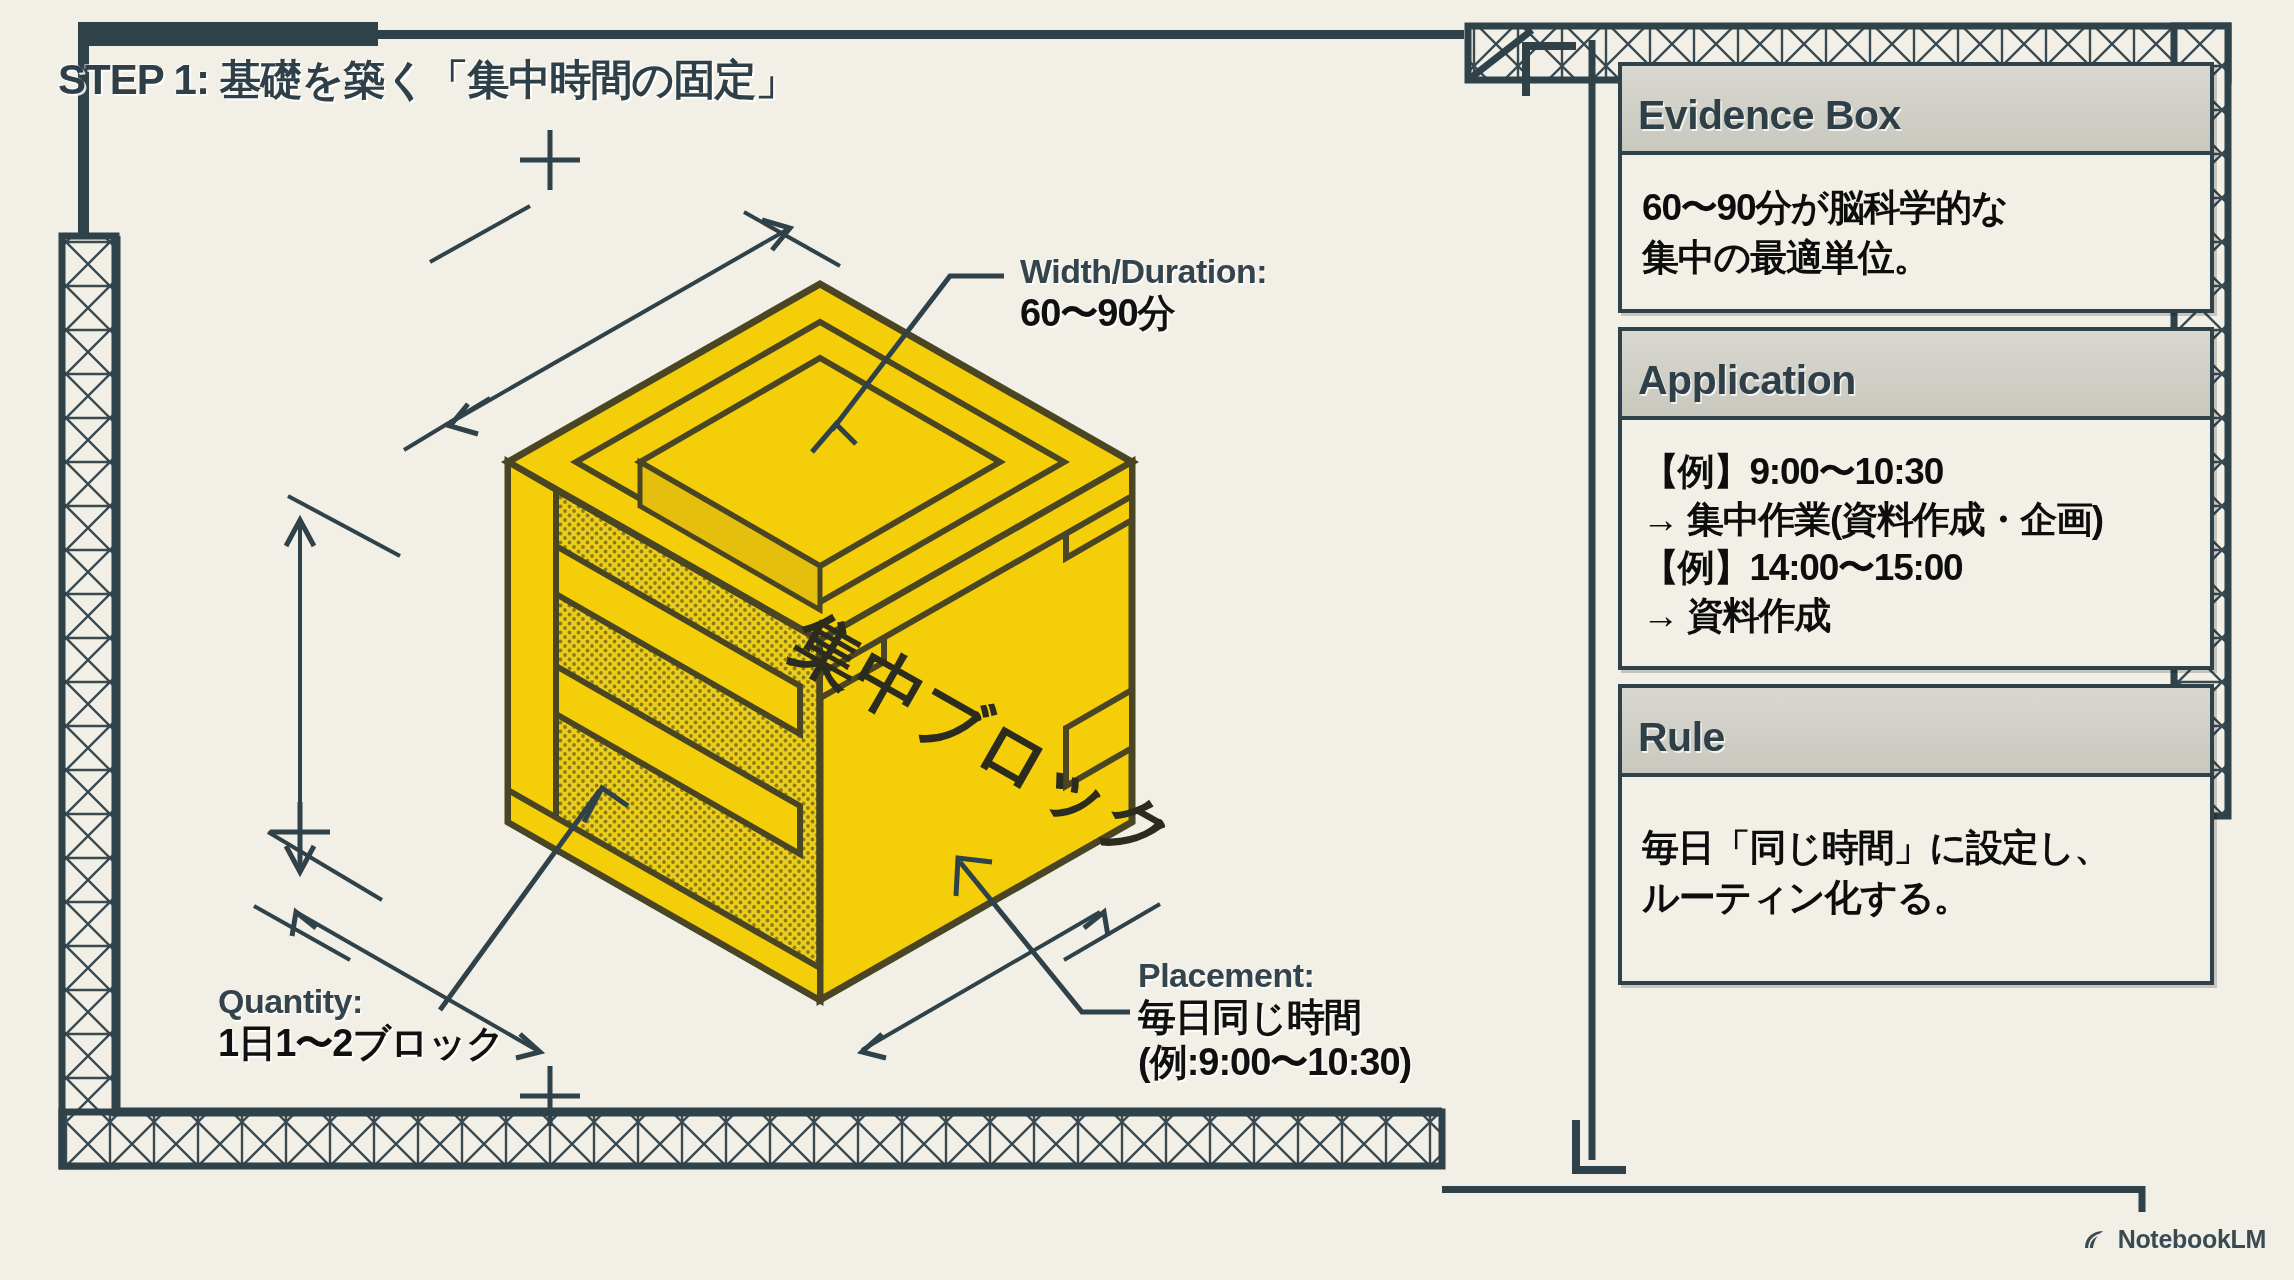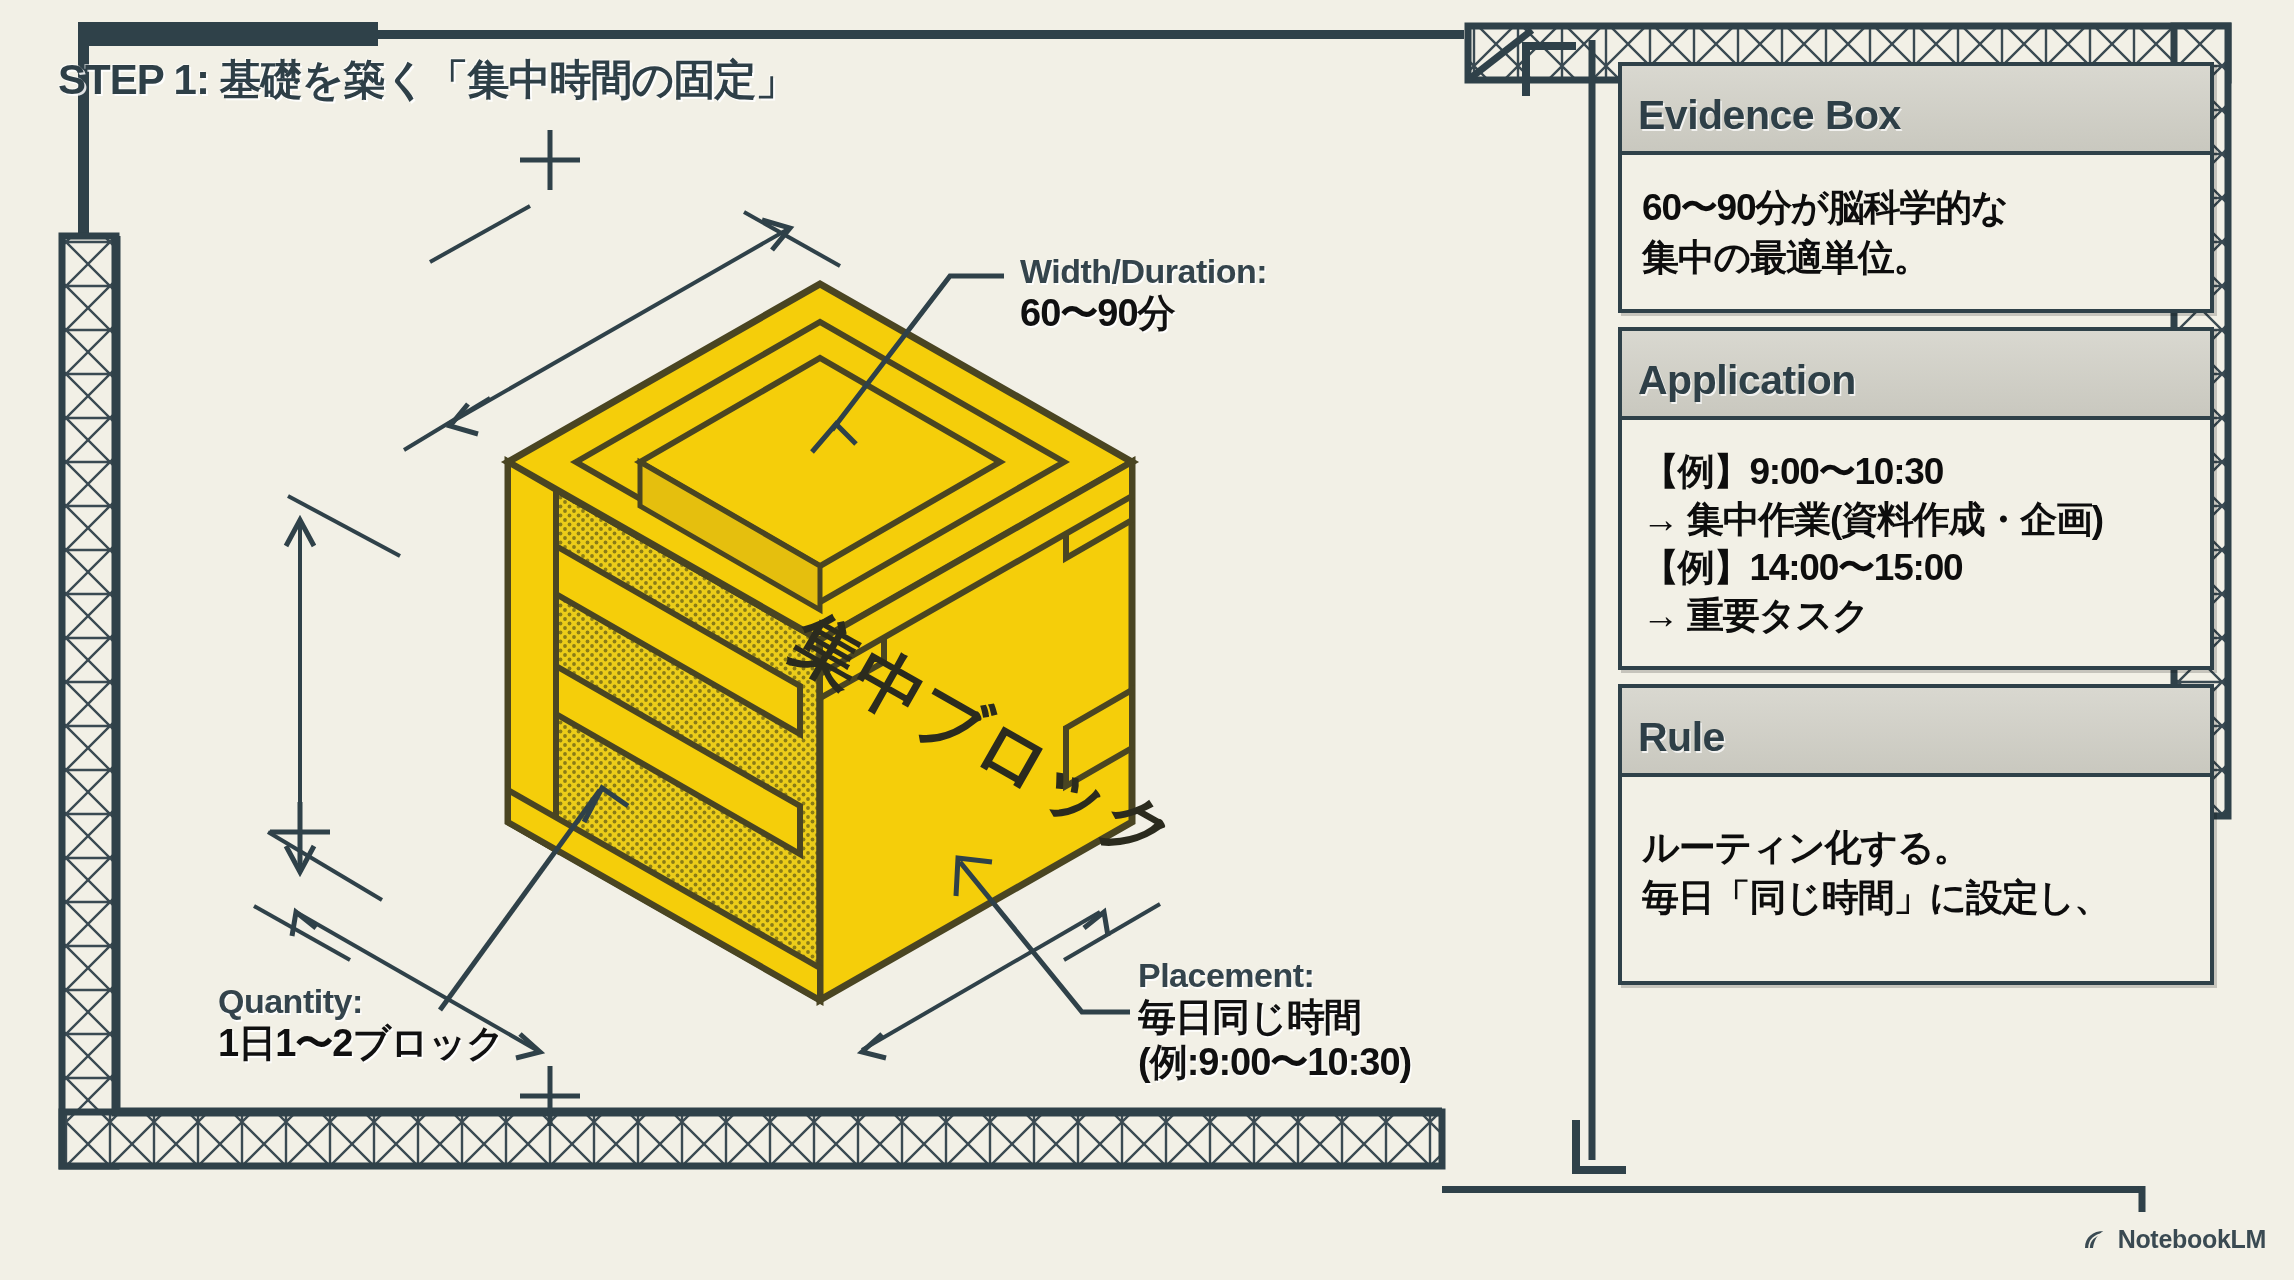--- a/index.html
+++ b/index.html
@@ -270,31 +270,31 @@
     </div>
 
     <div class="card">
       <div class="card-head">
         <div class="htxt">Application</div>
       </div>
       <div class="card-body tight">
         <div class="line">【例】9:00〜10:30</div>
         <div class="line">→ 集中作業(資料作成・企画)</div>
         <div class="line">【例】14:00〜15:00</div>
-        <div class="line">→ 重要タスク</div>
+        <div class="line">→ 資料作成</div>
       </div>
     </div>
 
     <div class="card">
       <div class="card-head">
         <div class="htxt">Rule</div>
       </div>
       <div class="card-body" style="padding-top:46px; padding-bottom:58px;">
+        <div class="line">毎日「同じ時間」に設定し、</div>
         <div class="line">ルーティン化する。</div>
-        <div class="line">毎日「同じ時間」に設定し、</div>
       </div>
     </div>
 
   </div>
 
   <div id="watermark">
     <svg width="28" height="28" viewBox="0 0 28 28">
       <path d="M4 22 C4 11, 12 5, 23 5 C23 5, 14 8, 12 22 Z" fill="#3a4a52"></path>
       <path d="M8 22 C8 14, 14 9, 21 8" fill="none" stroke="#f2f0e6" stroke-width="1.6"></path>
     </svg>

